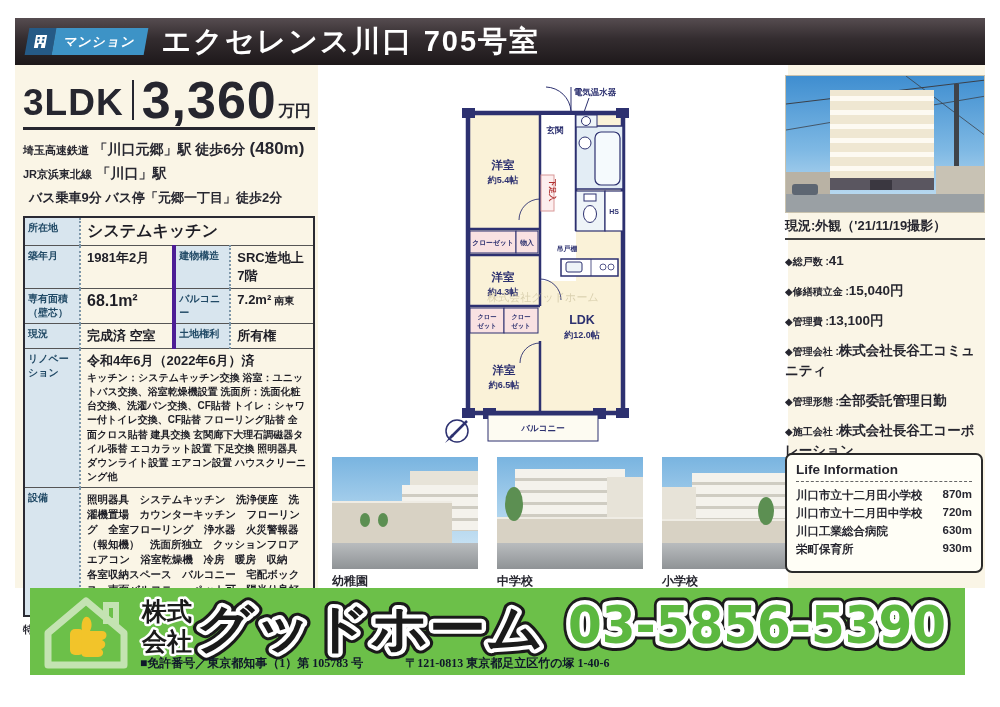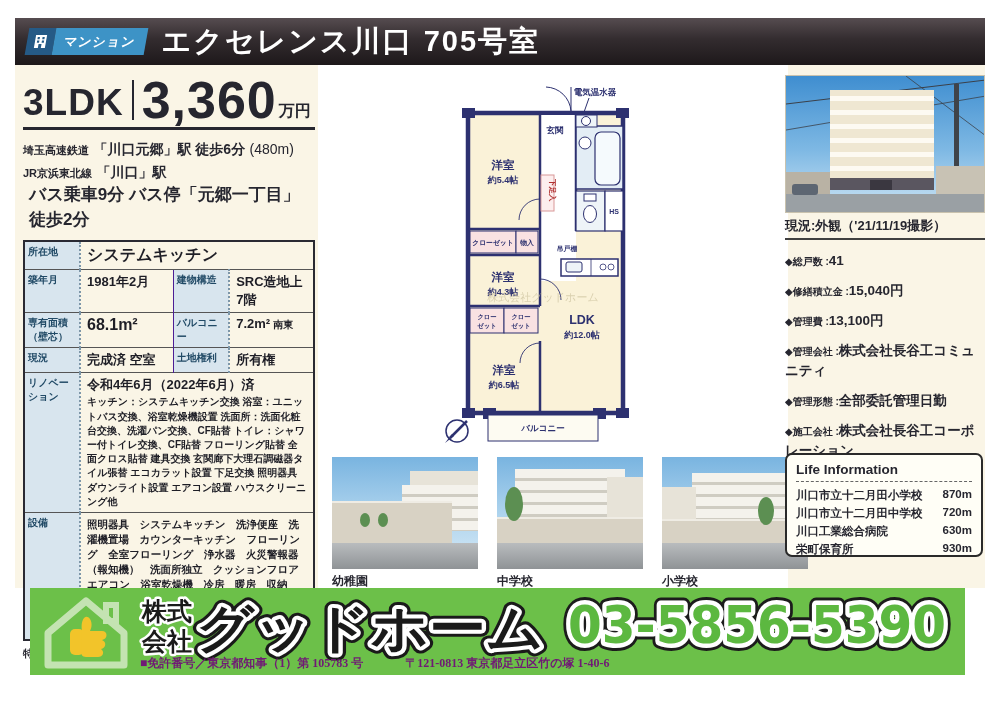--- a/index.html
+++ b/index.html
@@ -23,32 +23,32 @@
   
   .left-col { position:absolute; left:8px; top:12px; width:292px; color:#26262f; }
   .price-row { display:flex; align-items:flex-end; border-bottom:3px solid #26262f; padding-bottom:3px; }
   .layout-type { font-size:37px; font-weight:800; letter-spacing:1px; }
   .price-divider { width:2px; height:40px; background:#26262f; margin:0 8px 4px 8px; }
   .price-num { font-size:52px; font-weight:800; line-height:0.9; letter-spacing:1px; }
   .price-unit { font-size:16px; font-weight:bold; margin-left:2px; margin-bottom:2px; }
   .access { margin-top:7px; line-height:1.45; }
   .acc-line { font-size:11px; font-weight:bold; }
   .acc-main { font-size:14px; font-weight:bold; }
-  .acc-note { font-size:14px; font-weight:normal; }
+  .acc-note { font-size:17px; font-weight:bold; }
   .acc-indent { padding-left:6px; }
 
   .spec-table { margin-top:8px; width:292px; border-collapse:collapse; border:2px solid #2a2a33; }
   .spec-table th { background:#d8e5ee; color:#214a66; font-size:10px; font-weight:bold;
     width:56px; text-align:left; padding:3px 3px; border-right:2px dotted #7d96a8;
     border-top:1px solid #555; vertical-align:top; }
   .spec-table td { padding:3px 6px; font-size:13px; font-weight:bold; color:#1e1e26;
     border-top:1px solid #555; vertical-align:top; }
   .spec-table td.big { font-size:16px; }
   .spec-table tr:first-child th, .spec-table tr:first-child td { border-top:none; }
-  .spec-table th.mid { border-left:1px solid #4c1d95; }
+  .spec-table th.mid { border-left:4px solid #4c1d95; }
   .val-sub { font-size:10px; margin-left:3px; }
   .reno-title { font-size:13px; font-weight:bold; }
   .small-text { font-size:10px; line-height:1.42; font-weight:bold; margin-top:1px; }
   .special-note { margin-top:6px; font-size:10.5px; font-weight:bold; color:#26262f; }
 
   
   .floorplan { position:absolute; left:125px; top:16px; }
   .fp-label { fill:#2d3170; font-weight:bold; }
 
   
@@ -66,33 +66,33 @@
   .right-col { position:absolute; left:770px; top:10px; width:200px; color:#26262f; }
   .ext-photo { position:relative; width:200px; height:138px; overflow:hidden;
     background:linear-gradient(180deg,#3f8ed0 0%,#7fb9e4 55%,#cde4f4 100%); border:1px solid #c9c2ae; }
   .ext-caption { font-size:13px; font-weight:bold; border-bottom:2px solid #404040; padding:4px 0 3px 0; }
   .detail-list { margin-top:4px; }
   .detail-item { margin-top:10px; line-height:1.25; }
   .d-label { font-size:10px; font-weight:bold; }
   .d-value { font-size:13.5px; font-weight:bold; }
   .rp-note { margin-top:7px; font-size:9.5px; font-weight:bold; line-height:1.4; }
   .rp-id { margin-top:8px; font-size:10px; }
-  .life-box { position:absolute; left:0; top:378px; width:198px; height:104px;
+  .life-box { position:absolute; left:0; top:378px; width:198px; height:120px;
     background:#fffef6; border:2px solid #2a2a2a; border-radius:7px; padding:7px 9px; }
   .life-title { font-size:13.5px; font-weight:bold; border-bottom:1px dashed #666; padding-bottom:4px; }
   .life-items { margin-top:6px; }
   .life-item { display:flex; justify-content:space-between; font-size:11.5px; font-weight:bold; margin-top:3px; }
 
   
   .footer { position:absolute; left:30px; top:588px; width:935px; height:87px; background:#6cc049; }
   .logo-svg { position:absolute; left:10px; top:5px; }
   .company-svg { position:absolute; left:104px; top:0px; }
   .phone-svg { position:absolute; left:528px; top:5px; }
   .footer-line { position:absolute; left:110px; bottom:3px; display:flex; gap:42px;
-    font-family:"Liberation Serif","DejaVu Serif",serif; font-size:12px; font-weight:bold; color:#701a75; }
+    font-family:"Liberation Serif","DejaVu Serif",serif; font-size:12px; font-weight:bold; color:#0f172a; }
 </style>
 </head>
 <body>
 
 <div class="page">
 
   <div class="header">
     <div class="badge">
       <div class="badge-icon">
         <svg width="15" height="15" viewBox="0 0 15 15">
@@ -250,21 +250,21 @@
         <div>
           <span class="acc-line">埼玉高速鉄道</span>
           <span class="acc-main">「川口元郷」駅 徒歩6分</span>
           <span class="acc-note">(480m)</span>
         </div>
         <div>
           <span class="acc-line">JR京浜東北線</span>
           <span class="acc-main">「川口」駅</span>
         </div>
         <div class="acc-indent">
-          <span class="acc-main" style="font-size:17px;">バス乗車9分 バス停「元郷一丁目」徒歩2分</span>
+          <span class="acc-main" style="font-size:13px;">バス乗車9分 バス停「元郷一丁目」徒歩2分</span>
         </div>
       </div>
 
       <table class="spec-table">
         <tbody>
             <tr>
           <th>所在地</th>
           <td class="big" colspan="3">システムキッチン</td>
         </tr>
         <tr>

